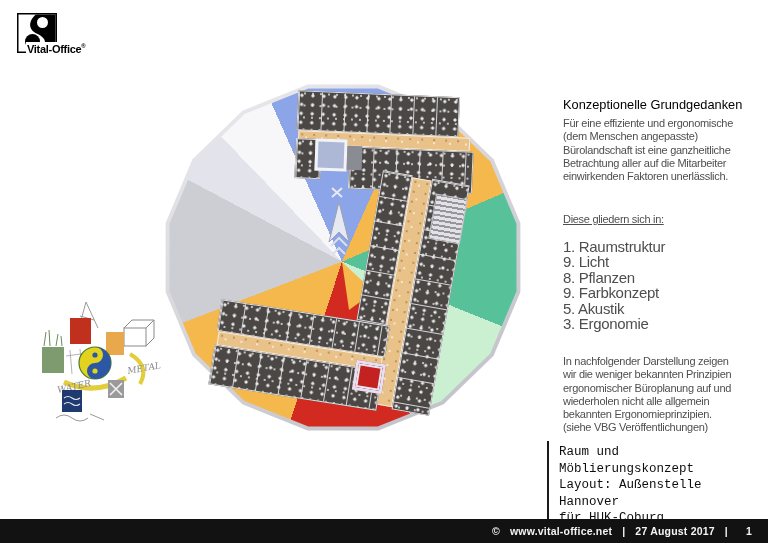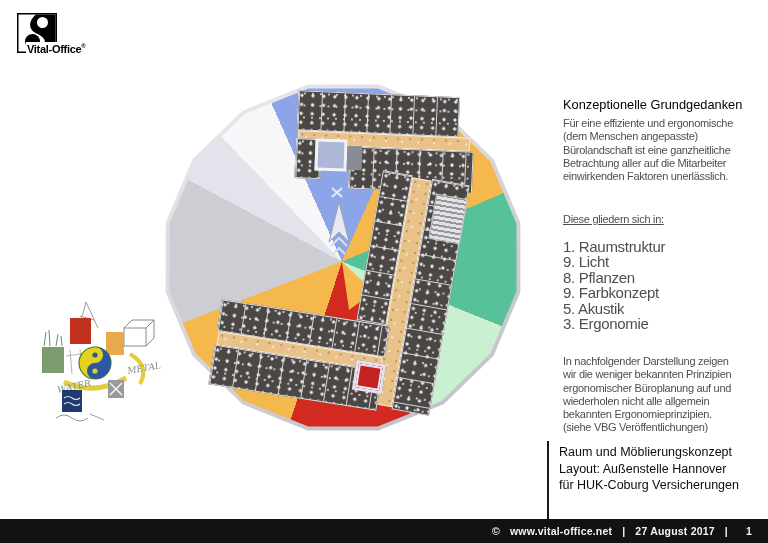--- a/index.html
+++ b/index.html
@@ -62,21 +62,21 @@
   .rc-intro{top:117px;}
   .rc-listintro{top:213px;text-decoration:underline;}
   .rc-list{position:absolute;left:0;top:239px;font-size:15px;letter-spacing:-0.3px;
            line-height:15.4px;color:#4E4E4E;}
   .rc-list div{white-space:nowrap;}
   .rc-outro{top:342px;margin-top:13px;}
 
   
   .proj-rule{position:absolute;left:547px;top:441px;width:2px;height:79px;background:#1a1a1a;z-index:6;}
   .proj-box{position:absolute;left:559px;top:444px;width:200px;font-size:12.5px;line-height:16.5px;
-            color:#0d0d0d;z-index:6;}
+            color:#0d0d0d;z-index:6;font-family:Liberation Mono, monospace;}
 
   
   .footer{position:absolute;left:0;top:519px;width:768px;height:24px;background:#121212;z-index:7;
           display:flex;align-items:center;justify-content:flex-end;gap:10px;padding-right:16px;
           box-sizing:border-box;color:#F4F4F4;font-size:10.5px;letter-spacing:.2px;font-weight:bold;}
   .footer .pageno{margin-left:8px;}
 </style>
 </head>
 <body>
 

